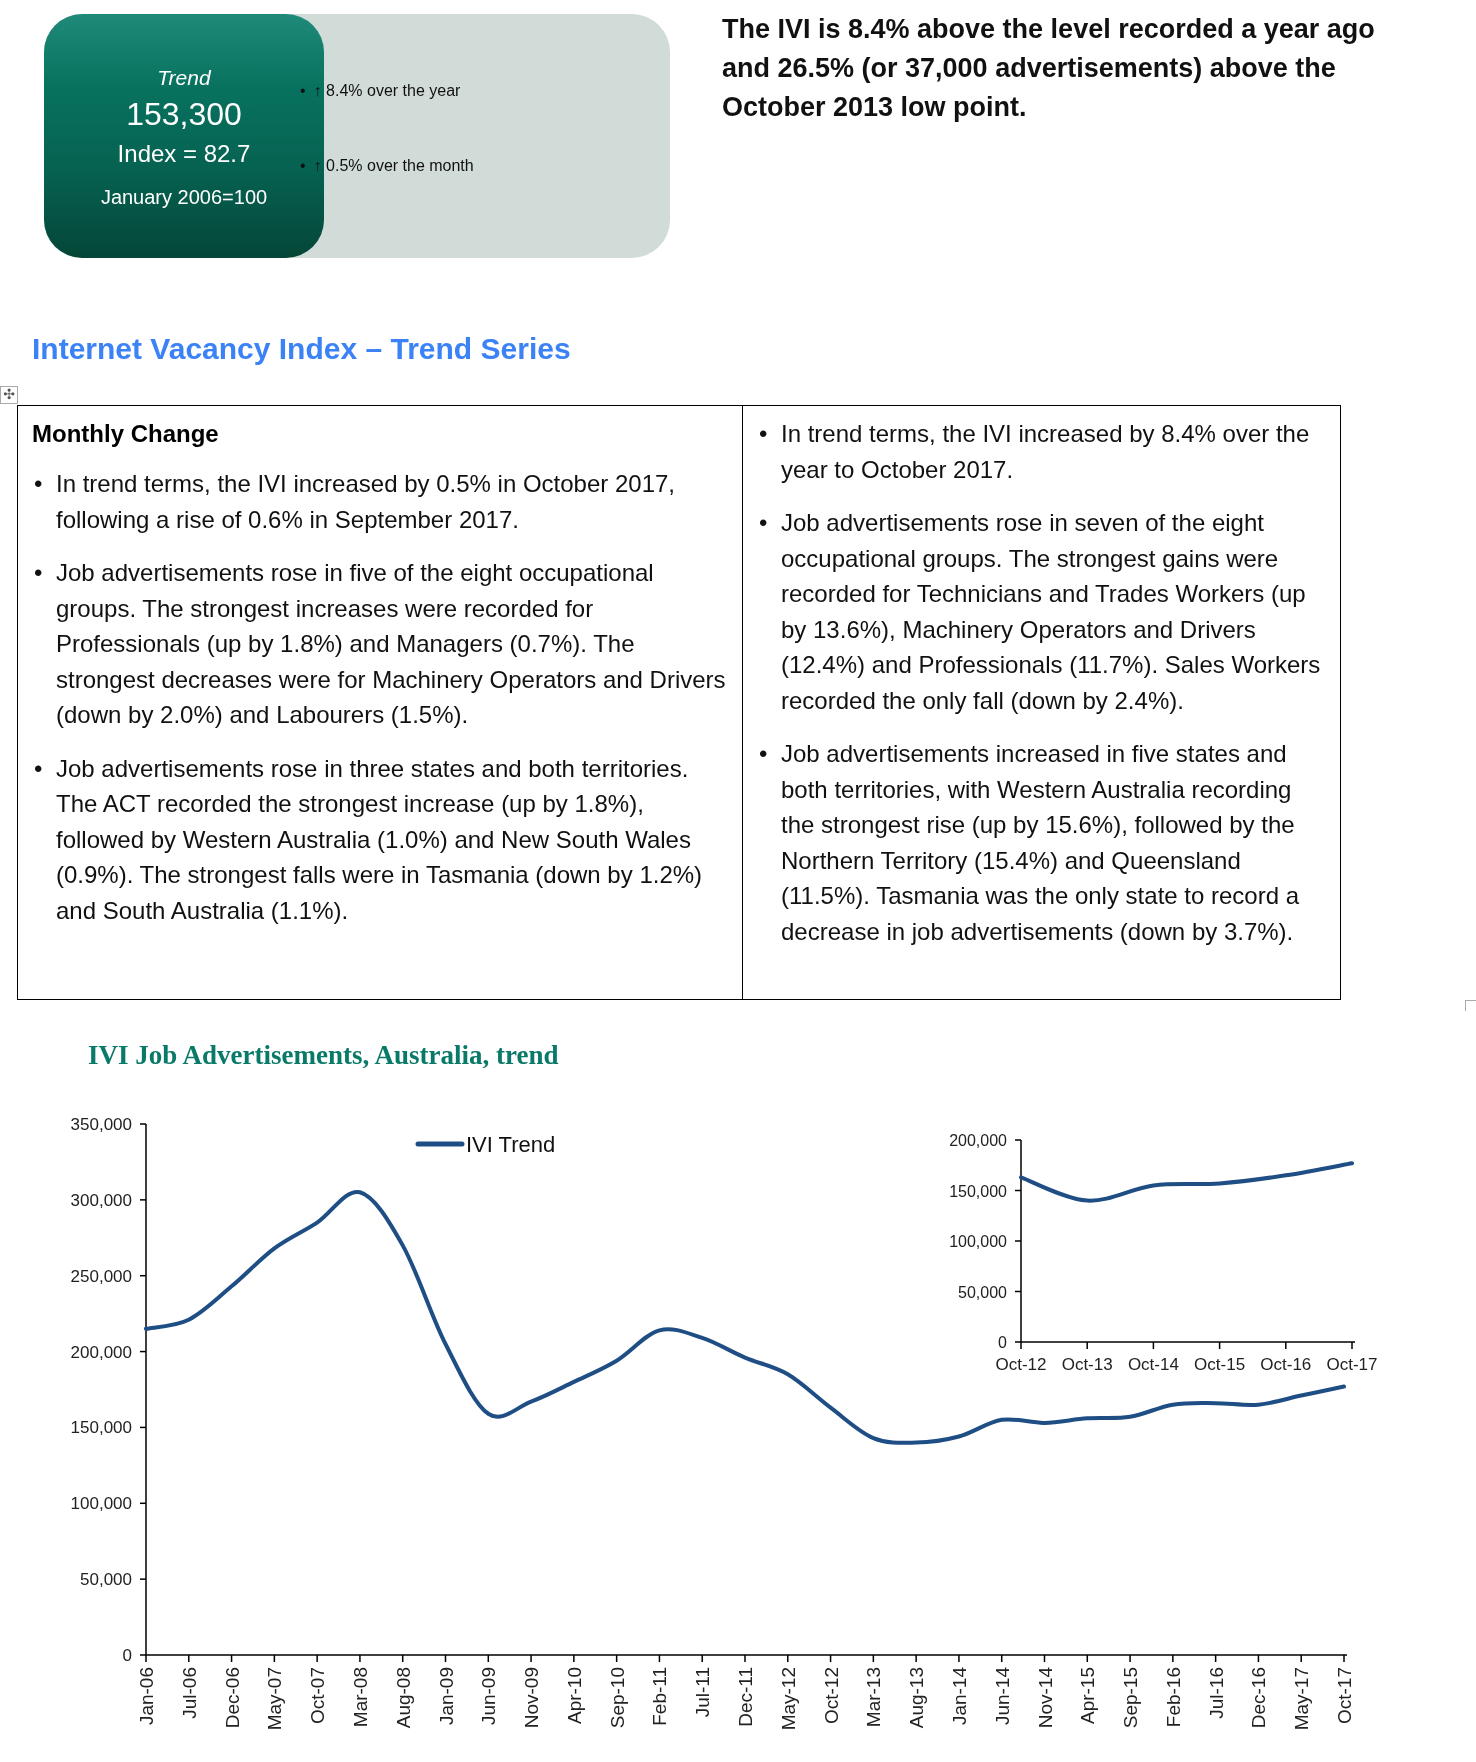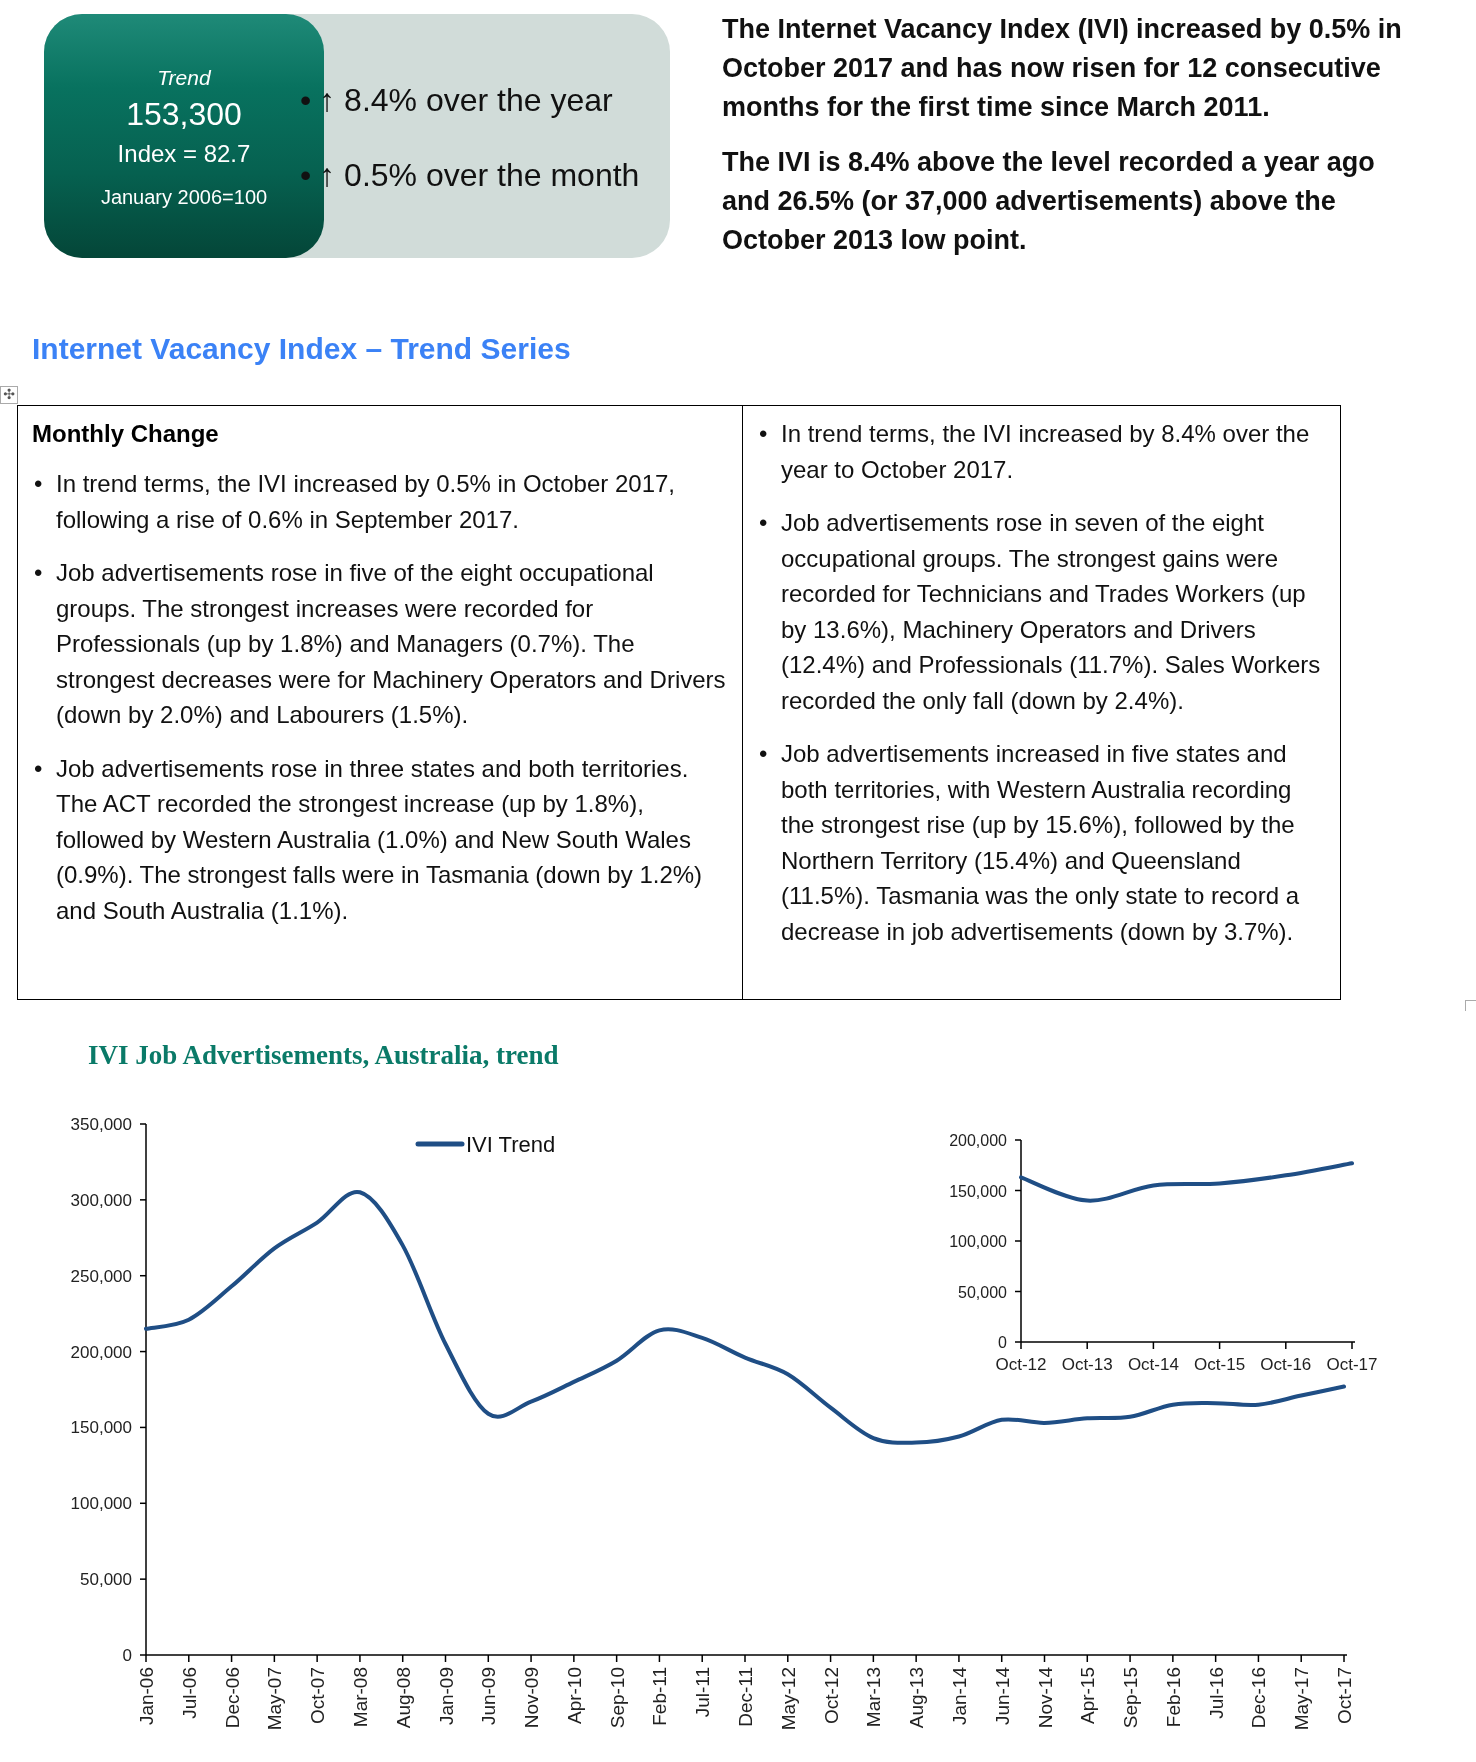--- a/index.html
+++ b/index.html
@@ -6,21 +6,21 @@
   body{width:1476px;height:1762px;position:relative;overflow:hidden;font-family:"Liberation Sans",sans-serif;color:#000;}
   .abs{position:absolute;}
   
   .card-bg{left:44px;top:14px;width:626px;height:244px;background:#d1dcd9;border-radius:38px;}
   .card-dark{left:44px;top:14px;width:234px;height:244px;border-radius:38px;
     background:linear-gradient(180deg,#1f8a78 0%,#08725f 30%,#066150 65%,#044638 100%);color:#fff;text-align:center;padding-left:46px;}
   .card-dark .t1{position:absolute;left:0;right:0;top:52px;font-size:21px;font-style:italic;}
   .card-dark .t2{position:absolute;left:0;right:0;top:82px;font-size:32px;}
   .card-dark .t3{position:absolute;left:0;right:0;top:126px;font-size:24px;}
   .card-dark .t4{position:absolute;left:0;right:0;top:172px;font-size:20px;}
-  .card-item{font-size:32px;color:#111;}
+  .card-item{font-size:16px;color:#111;}
   .card-item .bul{margin-right:8px;}
   
   .headline{left:722px;top:10px;width:700px;font-size:27px;font-weight:bold;line-height:39px;color:#111;}
   .headline p{margin:0 0 16px 0;}
   
   .sec-title{left:32px;top:332px;font-size:30px;font-weight:bold;color:#3b82f6;}
   
   .move-handle{left:0;top:386px;width:16px;height:16px;border:1px solid #aaa;background:#fff;font-size:14px;line-height:15px;text-align:center;color:#555;}
   
   .tbl{left:17px;top:405px;width:1324px;height:595px;border:1.5px solid #000;box-sizing:border-box;display:flex;}
@@ -49,21 +49,20 @@
 <div class="abs card-item" style="left:300px;top:82px;">
   <span class="bul">•</span><span>↑</span>
   <span>8.4% over the year</span>
 </div>
 <div class="abs card-item" style="left:300px;top:157px;">
   <span class="bul">•</span><span>↑</span>
   <span>0.5% over the month</span>
 </div>
 
 <div class="abs headline">
-  <p>The Internet Vacancy Index (IVI) increased by 0.5% in October 2017 and has now risen for 12 consecutive months for the first time since March 2011.</p>
   <p>The IVI is 8.4% above the level recorded a year ago and 26.5% (or 37,000 advertisements) above the October 2013 low point.</p>
 </div>
 
 <div class="abs sec-title">Internet Vacancy Index – Trend Series</div>
 
 <div class="abs move-handle">✣</div>
 
 <div class="abs tbl">
   <div class="col left">
     <h3>Monthly Change</h3>

